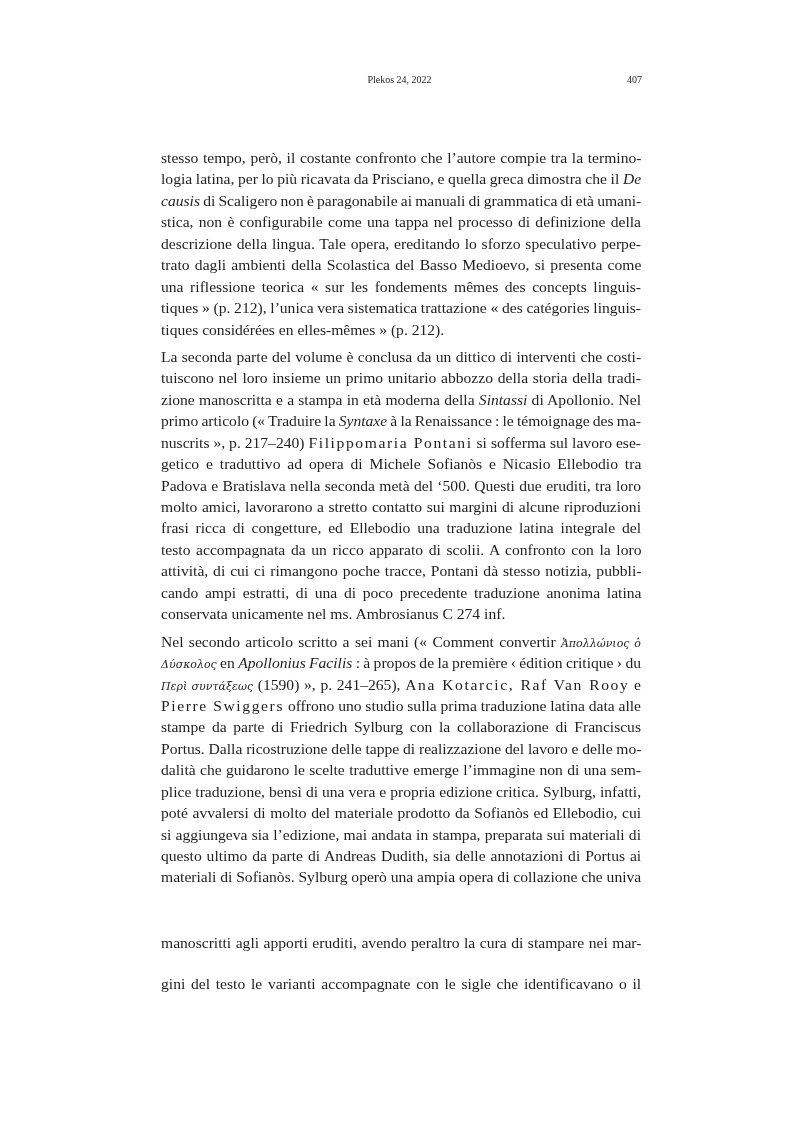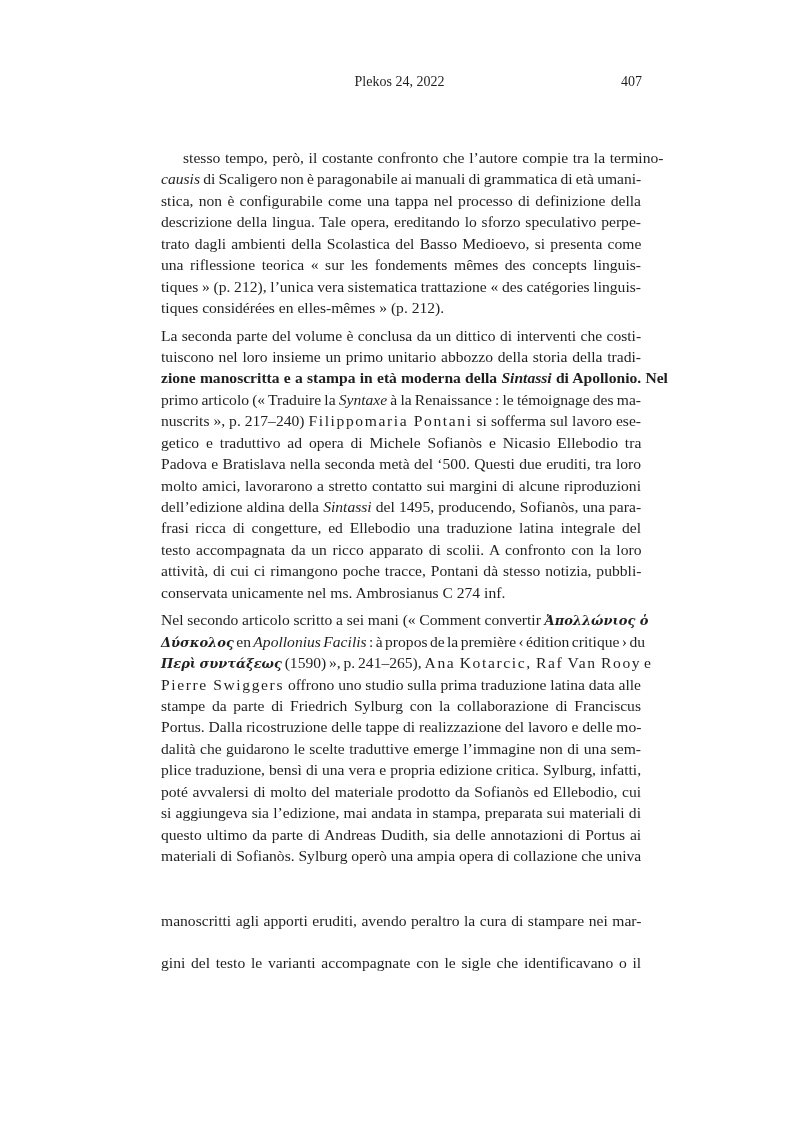--- a/index.html
+++ b/index.html
@@ -14,21 +14,21 @@
       overflow: hidden;
       font-family: "Liberation Serif", "DejaVu Serif", serif;
       color: #1f1f1f;
     }
     .running-head {
       position: absolute;
       top: 74px;
       left: 0;
       width: 799px;
       height: 20px;
-      font-size: 14px;
+      font-size: 10px;
     }
     .running-title {
       position: absolute;
       left: 0;
       width: 799px;
       text-align: center;
       top: 0;
     }
     .page-number {
       position: absolute;
@@ -56,54 +56,55 @@
       white-space: nowrap;
       height: 21.45px;
       overflow: visible;
     }
     .line.last {
       text-align-last: left;
     }
     .seg { white-space: pre; }
     .it { font-style: italic; }
     .sc { letter-spacing: 1.6px; }
-    .gr { font-family: "DejaVu Serif", serif; font-size: 13px; font-style: italic; font-weight: bold; }
+    .gr { font-family: "DejaVu Serif", serif; font-size: 11px; font-style: italic; }
   </style>
 </head>
 <body>
 
 <div class="running-head">
   <span class="running-title">Plekos 24, 2022</span>
   <span class="page-number">407</span>
 </div>
 
 <div class="text-block">
   <p>
-      <span class="line" style="display: block; word-spacing: 0.727273px; margin-left: 22px;"><span class="seg">stesso tempo, però, il costante confronto che l’autore compie tra la termino-</span></span>
+      <span class="line" style="display: block; word-spacing: 0.727273px;"><span class="seg">stesso tempo, però, il costante confronto che l’autore compie tra la termino-</span></span>
+      <span class="line" style="display: block; word-spacing: -0.285714px;"><span class="seg">logia latina, per lo più ricavata da Prisciano, e quella greca dimostra che il </span><span class="seg it">De</span></span>
       <span class="line" style="display: block; word-spacing: -0.75px;"><span class="seg it">causis</span><span class="seg"> di Scaligero non è paragonabile ai manuali di grammatica di età umani-</span></span>
       <span class="line" style="display: block; word-spacing: 1.36364px;"><span class="seg">stica, non è configurabile come una tappa nel processo di definizione della</span></span>
       <span class="line" style="display: block; word-spacing: 0.888889px;"><span class="seg">descrizione della lingua. Tale opera, ereditando lo sforzo speculativo perpe-</span></span>
       <span class="line" style="display: block; word-spacing: 1.4px;"><span class="seg">trato dagli ambienti della Scolastica del Basso Medioevo, si presenta come</span></span>
       <span class="line" style="display: block; word-spacing: 2.7px;"><span class="seg">una riflessione teorica « sur les fondements mêmes des concepts linguis-</span></span>
       <span class="line" style="display: block; word-spacing: -0.181818px;"><span class="seg">tiques » (p. 212), l’unica vera sistematica trattazione « des catégories linguis-</span></span>
       <span class="line last"><span class="seg">tiques considérées en elles-mêmes » (p. 212).</span></span>
     </p>
   <p>
       <span class="line" style="display: block; word-spacing: 0.461538px;"><span class="seg">La seconda parte del volume è conclusa da un dittico di interventi che costi-</span></span>
       <span class="line" style="display: block; word-spacing: 0.818182px;"><span class="seg">tuiscono nel loro insieme un primo unitario abbozzo della storia della tradi-</span></span>
-      <span class="line" style="display: block; word-spacing: 0.333333px; font-weight: bold;"><span class="seg">zione manoscritta e a stampa in età moderna della </span><span class="seg it">Sintassi</span><span class="seg"> di Apollonio. Nel</span></span>
+      <span class="line" style="display: block; word-spacing: 0.333333px;"><span class="seg">zione manoscritta e a stampa in età moderna della </span><span class="seg it">Sintassi</span><span class="seg"> di Apollonio. Nel</span></span>
       <span class="line" style="display: block; word-spacing: -0.769231px;"><span class="seg">primo articolo (« Traduire la </span><span class="seg it">Syntaxe</span><span class="seg"> à la Renaissance : le témoignage des ma-</span></span>
       <span class="line" style="display: block; word-spacing: 0px;"><span class="seg">nuscrits », p. 217–240) </span><span class="seg sc">Filippomaria Pontani</span><span class="seg"> si sofferma sul lavoro ese-</span></span>
       <span class="line" style="display: block; word-spacing: 3px;"><span class="seg">getico e traduttivo ad opera di Michele Sofianòs e Nicasio Ellebodio tra</span></span>
       <span class="line" style="display: block; word-spacing: 0.416667px;"><span class="seg">Padova e Bratislava nella seconda metà del ‘500. Questi due eruditi, tra loro</span></span>
       <span class="line" style="display: block; word-spacing: 0.6px;"><span class="seg">molto amici, lavorarono a stretto contatto sui margini di alcune riproduzioni</span></span>
-      <span class="line" style="display: block; word-spacing: 0.222222px;"><span class="seg">dell’edizione aldina della </span><span class="seg it">Sintassi</span><span class="seg"> del 1495, producendo, Sofianòs, una para-</span></span>
       <span class="line" style="display: block; word-spacing: 2.9px;"><span class="seg">frasi ricca di congetture, ed Ellebodio una traduzione latina integrale del</span></span>
       <span class="line" style="display: block; word-spacing: 1.75px;"><span class="seg">testo accompagnata da un ricco apparato di scolii. A confronto con la loro</span></span>
       <span class="line" style="display: block; word-spacing: 1px;"><span class="seg">attività, di cui ci rimangono poche tracce, Pontani dà stesso notizia, pubbli-</span></span>
+      <span class="line" style="display: block; word-spacing: 2.8px;"><span class="seg">cando ampi estratti, di una di poco precedente traduzione anonima latina</span></span>
       <span class="line last"><span class="seg">conservata unicamente nel ms. Ambrosianus C 274 inf.</span></span>
     </p>
   <p>
       <span class="line" style="display: block; word-spacing: -0.181818px;"><span class="seg">Nel secondo articolo scritto a sei mani (« Comment convertir </span><span class="seg gr">Ἀπολλώνιος ὁ</span></span>
       <span class="line" style="display: block; word-spacing: -1.5px;"><span class="seg gr">Δύσκολος</span><span class="seg"> en </span><span class="seg it">Apollonius Facilis</span><span class="seg"> : à propos de la première ‹ édition critique › du</span></span>
       <span class="line" style="display: block; word-spacing: -1.09091px;"><span class="seg gr">Περὶ συντάξεως</span><span class="seg"> (1590) », p. 241–265), </span><span class="seg sc">Ana Kotarcic, Raf Van Rooy</span><span class="seg"> e</span></span>
       <span class="line" style="display: block; word-spacing: -0.1px;"><span class="seg sc">Pierre Swiggers</span><span class="seg"> offrono uno studio sulla prima traduzione latina data alle</span></span>
       <span class="line" style="display: block; word-spacing: 2.8px;"><span class="seg">stampe da parte di Friedrich Sylburg con la collaborazione di Franciscus</span></span>
       <span class="line" style="display: block; word-spacing: -0.0909091px;"><span class="seg">Portus. Dalla ricostruzione delle tappe di realizzazione del lavoro e delle mo-</span></span>
       <span class="line" style="display: block; word-spacing: 0.454545px;"><span class="seg">dalità che guidarono le scelte traduttive emerge l’immagine non di una sem-</span></span>

